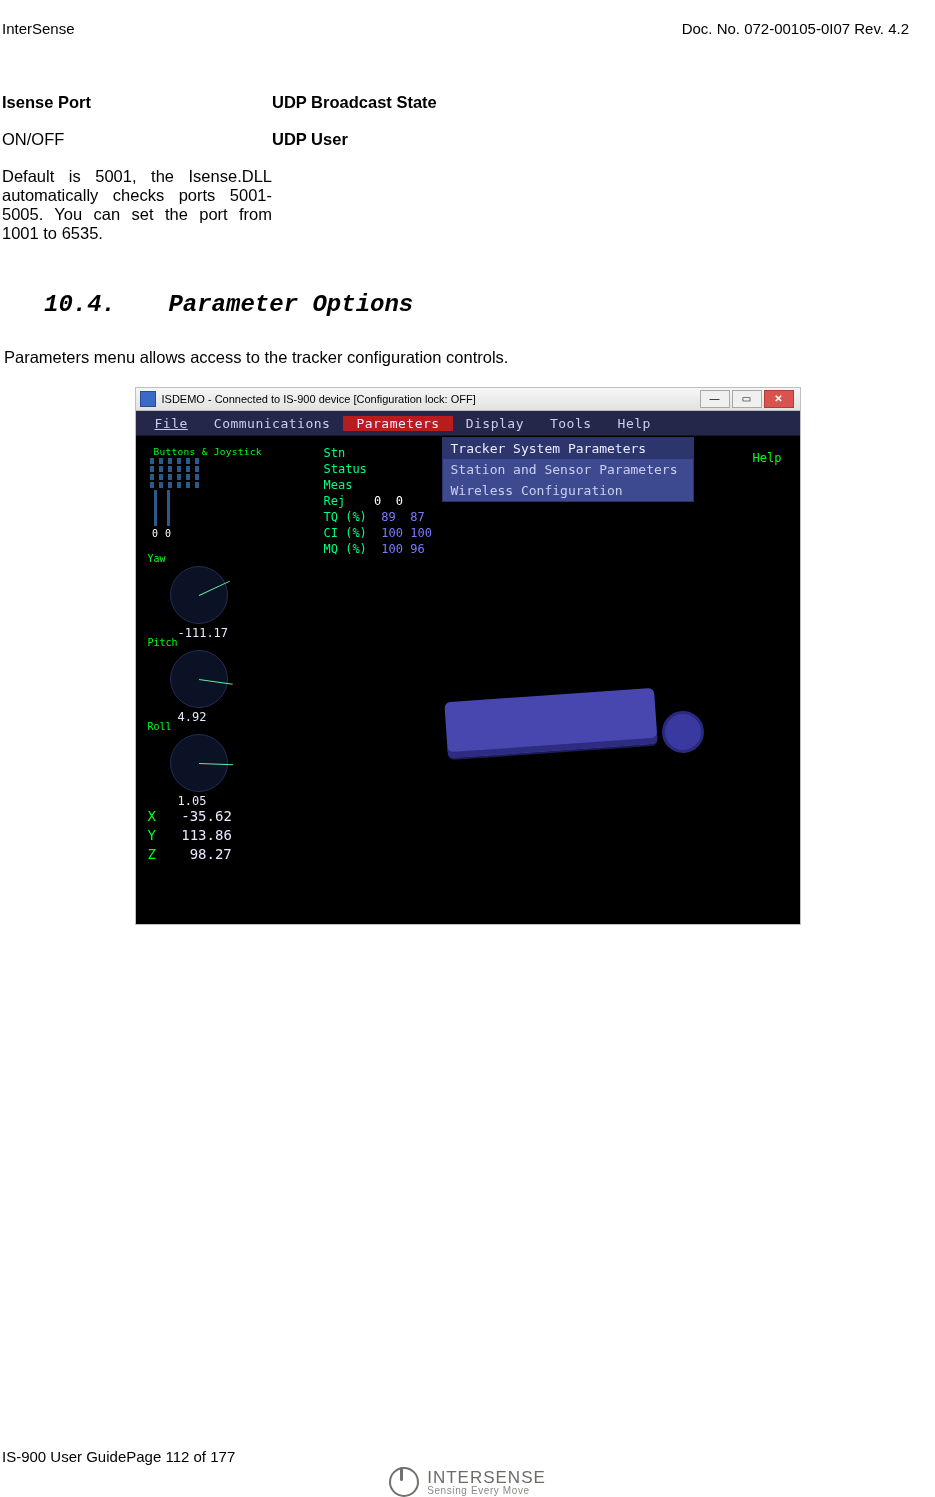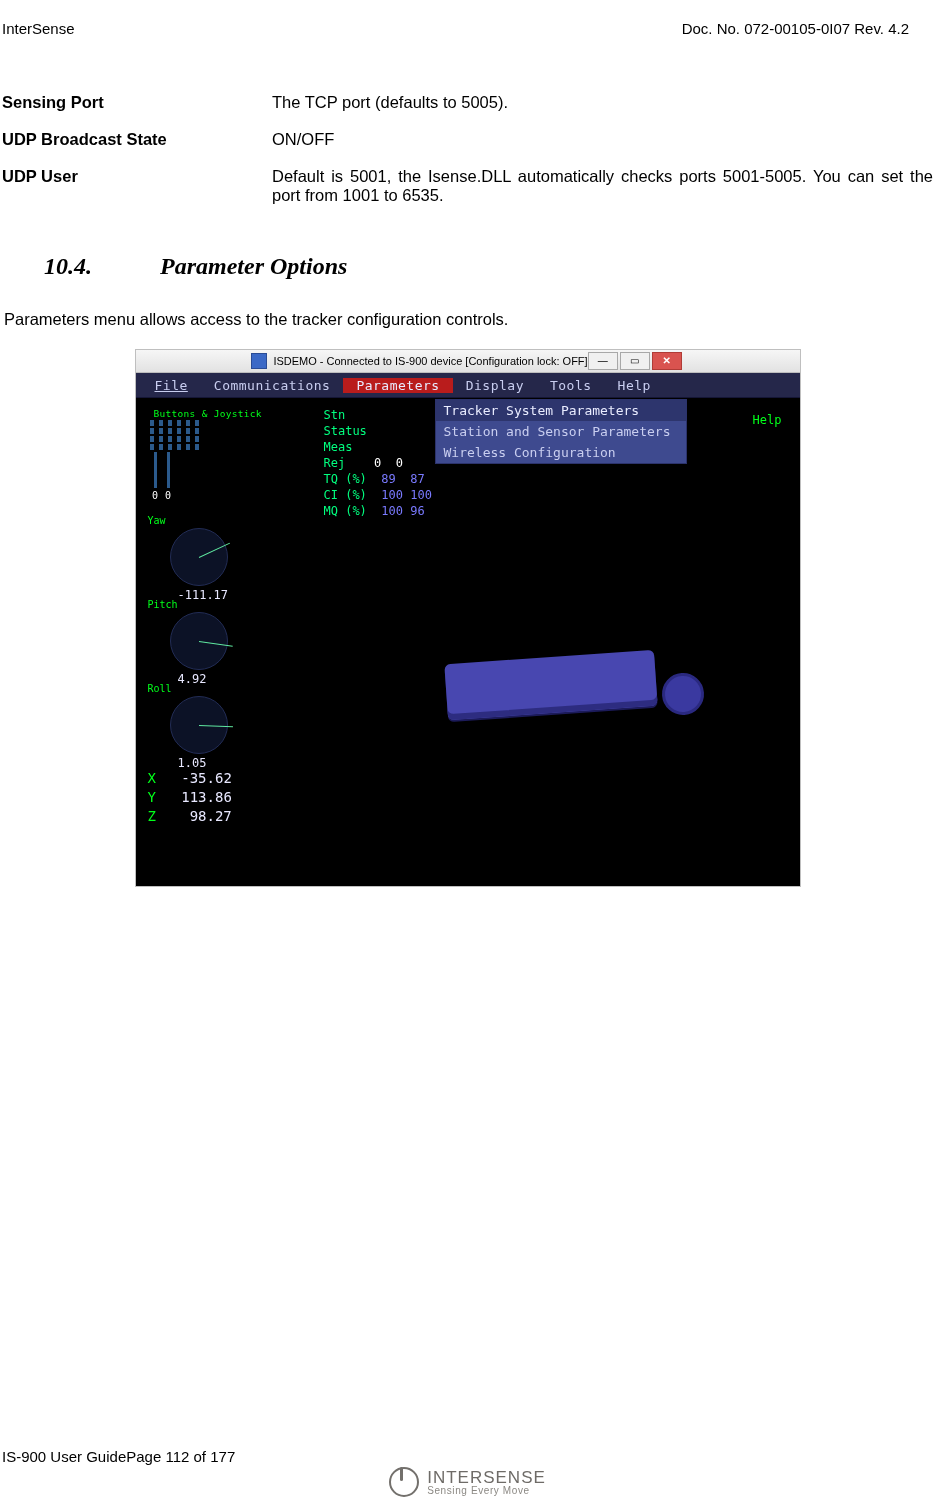--- a/index.html
+++ b/index.html
@@ -3,36 +3,36 @@
 <meta charset="utf-8">
 <style>
   html,body{margin:0;padding:0;background:#fff;font-family:Arial,Helvetica,sans-serif;color:#000;font-size:16.5px}
   .page{width:935px;height:1497px;position:relative;margin:0 auto;box-sizing:border-box;padding:20px 0 0 0}
   .hdr{display:flex;justify-content:space-between;padding:0 26px 0 0;font-size:15px}
   .hdr-left{padding-left:2px}
   .body{padding:56px 2px 0 2px}
   .params{display:grid;grid-template-columns:270px 1fr;row-gap:18px}
   .term{font-weight:bold}
   .desc{text-align:justify}
-  h2.section{font-family:Liberation Serif, serif;font-weight:bold;font-style:italic;font-size:24px;margin:48px 0 30px 42px}
+  h2.section{font-family:Liberation Mono, monospace;font-weight:bold;font-style:italic;font-size:24px;margin:48px 0 30px 42px}
   .section .num{display:inline-block;width:110px;font-style:italic}
   .intro{margin:16px 2px 20px 2px}
   .shot-frame{margin:6px auto 0 auto;width:664px;border:1px solid #bfbfbf;box-shadow:0 0 0 0 #000;background:#fff}
-  .titlebar{height:22px;background:linear-gradient(#f6f6f6,#e2e2e2);border-bottom:1px solid #bdbdbd;display:flex;align-items:center;font-size:11px;padding:0 4px;justify-content:center}
+  .titlebar{height:22px;background:linear-gradient(#f6f6f6,#e2e2e2);border-bottom:1px solid #bdbdbd;display:flex;align-items:center;font-size:11px;padding:0 4px;justify-content:space-between}
   .titlebar .left{display:flex;align-items:center;gap:6px}
   .app-icon{width:14px;height:14px;background:#3b69c6;border:1px solid #2a4c95}
   .winbtns{display:flex;gap:2px;margin-right:2px}
   .winbtn{width:28px;height:16px;border:1px solid #a8a8a8;background:#f0f0f0;display:flex;align-items:center;justify-content:center;font-size:10px;line-height:1}
   .winbtn.close{background:#d9534f;color:#fff;border-color:#b03b36;font-weight:bold}
   .client{background:#000;display:block;font-family:Consolas,Menlo,monospace;font-size:12px;color:#c6d4ff;position:relative;height:513px}
   .menubar{background:#25274a;display:flex;align-items:center;height:24px;padding:0 6px;border-bottom:1px solid #151636}
   .mitem{color:#c9cef0;padding:0 13px;font-size:13px;letter-spacing:.5px}
   .mitem .u{text-decoration:underline}
   .mitem.open{background:#b91c1c;color:#e9ecff}
-  .dd{position:absolute;left:299px;top:26px;background:#3e4a8f;border:1px solid #2c336b;box-shadow:2px 2px 0 rgba(0,0,0,.5);z-index:10;font-size:13px}
+  .dd{position:absolute;left:306px;top:26px;background:#3e4a8f;border:1px solid #2c336b;box-shadow:2px 2px 0 rgba(0,0,0,.5);z-index:10;font-size:13px}
   .dd .dditem{padding:3px 16px 3px 8px;color:#c9cef0;white-space:nowrap}
   .dd .dditem.sel{background:#2d356d;color:#e9ecff}
   .bj-label{position:absolute;left:18px;top:35px;color:#00ff1a;font-size:9.5px;letter-spacing:.3px}
   .bj-panel{position:absolute;left:14px;top:47px}
   .hb-row{display:flex;gap:5px;margin-bottom:2px}
   .hb{width:4px;height:6px;background:#2b5a8c}
   .joy{display:flex;margin-top:2px;align-items:center;gap:2px}
   .axis{display:flex;flex-direction:column;align-items:center}
   .axbar{width:3px;height:36px;background:#2b5a8c;margin:0 4px}
   .axval{color:#fff;font-size:10px;margin-top:2px}
@@ -74,22 +74,21 @@
 
 <div class="page">
 
   <div class="hdr">
     <span class="hdr-left">InterSense</span>
     <span>Doc. No. 072-00105-0I07 Rev. 4.2</span>
   </div>
 
   <div class="body">
     <div class="params">
-      <div class="term">Sensing Port</div>
-      <div class="desc">The TCP port (defaults to 5005).</div>
+      <div class="term">Isense Port</div>
 
       <div class="term">UDP Broadcast State</div>
       <div class="desc">ON/OFF</div>
 
       <div class="term">UDP User</div>
       <div class="desc">Default is 5001, the Isense.DLL automatically checks ports 5001-5005. You can set the port from 1001 to 6535.</div>
     </div>
 
     <h2 class="section">
       <span class="num">10.4.</span>

